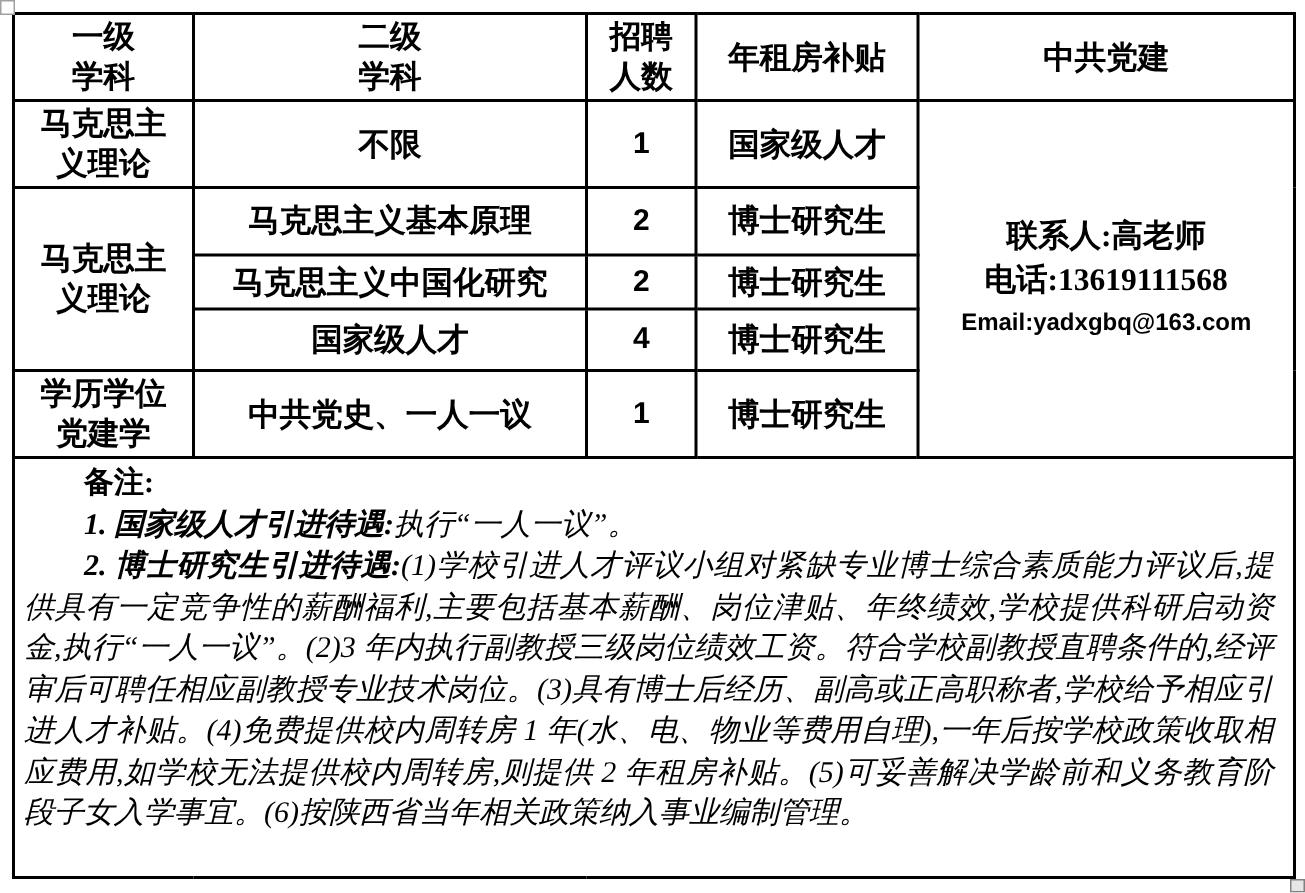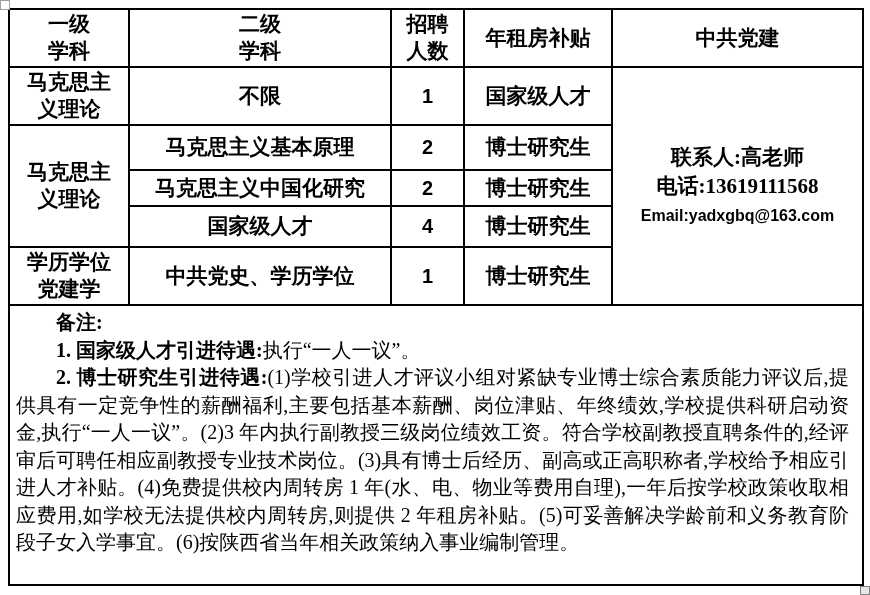--- a/index.html
+++ b/index.html
@@ -51,21 +51,21 @@
 
   td.notes {
     text-align: left;
     vertical-align: top;
     font-weight: normal;
     font-size: 20px;
     line-height: 27.5px;
     padding: 3px 13px 0 6px;
   }
   .note-title { font-weight: bold; text-indent: 2em; }
-  .note-para  { text-indent: 2em; text-align: justify; margin: 0; }
+  .note-para  { text-indent: 2em; text-align: justify; margin: 0; font-style: italic; }
   .note-para b { font-weight: bold; }
 
   .handle-tl {
     position: absolute; left: 0; top: 0;
     width: 10px; height: 10px;
     background: #ffffff;
     border: 1px solid #a0a0a0;
     z-index: 3;
   }
   .handle-br {
@@ -133,21 +133,21 @@
 
     <tr class="r4">
       <td class="c-second" data-bind-lines="table.rows.3.second_level">国家级人才</td>
       <td class="c-count" data-bind="table.rows.3.count">4</td>
       <td class="c-degree" data-bind="table.rows.3.degree">博士研究生</td>
     </tr>
 
     <tr class="r5">
       <td class="c-first" data-bind-lines="table.rows.4.first_level">学历学位
 党建学</td>
-      <td class="c-second" data-bind-lines="table.rows.4.second_level">中共党史、学历学位</td>
+      <td class="c-second" data-bind-lines="table.rows.4.second_level">中共党史、一人一议</td>
       <td class="c-count" data-bind="table.rows.4.count">1</td>
       <td class="c-degree" data-bind="table.rows.4.degree">博士研究生</td>
     </tr>
 
     <tr class="r-notes">
       <td class="notes" colspan="5">
         <div class="note-title" data-bind="notes.title">备注:</div>
         <p class="note-para">
           <b data-bind="notes.paragraphs.0.lead">1. 国家级人才引进待遇:</b><span data-bind="notes.paragraphs.0.text">执行“一人一议”。</span>
         </p>

